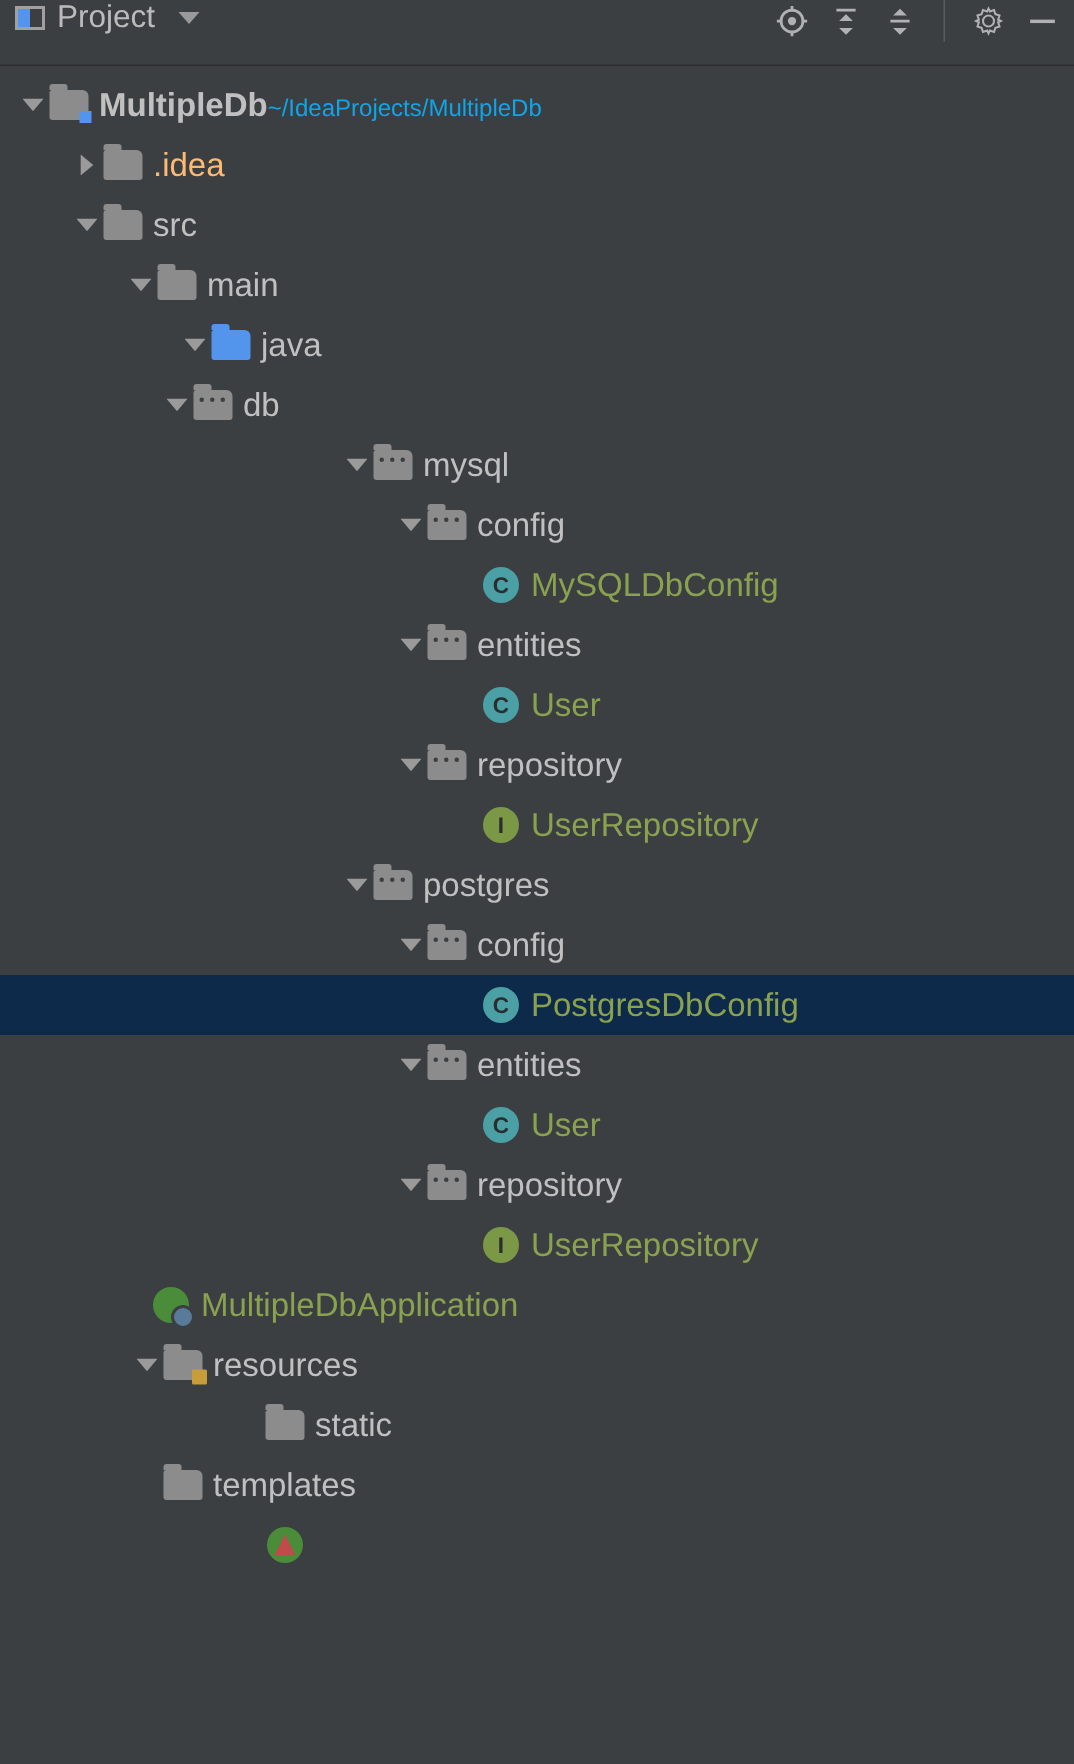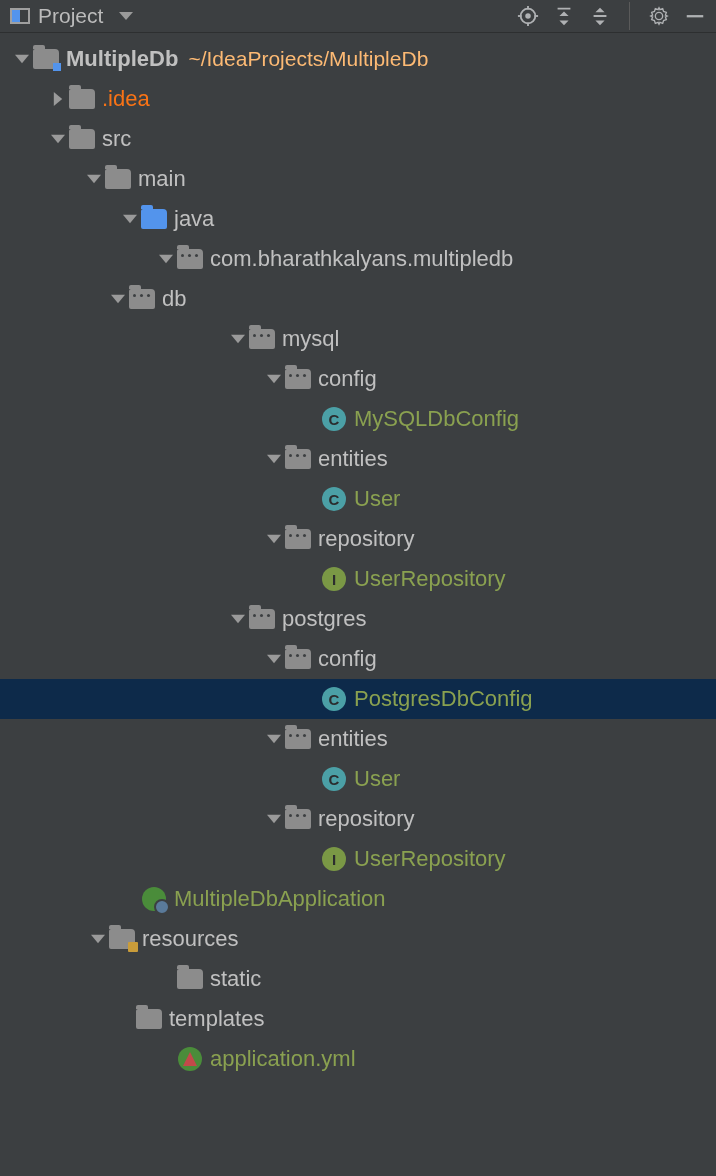--- a/index.html
+++ b/index.html
@@ -6,23 +6,23 @@
 body {
   width: 716px;
   height: 1176px;
   background: #3c3f41;
   font-family: -apple-system, "Segoe UI", sans-serif;
   font-size: 22px;
   color: #bbbbbb;
   overflow: hidden;
 }
 .toolbar {
-  height: 33px;
+  height: 44px;
   display: flex;
-  align-items: center;
+  align-items: flex-start;
   padding: 0 10px;
   border-bottom: 1px solid #2d2f30;
 }
 .toolbar-left { display: flex; align-items: center; gap: 8px; }
 .toolbar-right { margin-left: auto; display: flex; align-items: center; gap: 14px; }
 .project-icon {
   width: 20px; height: 16px;
   border: 2px solid #a0a0a0;
   position: relative;
 }
@@ -128,24 +128,24 @@
 .yml-icon::before {
   content: "";
   position: absolute;
   left: 5px; top: 5px;
   width: 14px; height: 14px;
   background: #c24a4a;
   clip-path: polygon(50% 0, 100% 100%, 0 100%);
 }
 .label { color: #c0c0c0; }
 .label.bold { font-weight: bold; }
-.label.dim { color: #fdba74; font-size: 21px; }
-.label.yellow { color: #f97316; }
+.label.dim { color: #0ea5e9; font-size: 16px; }
+.label.yellow { color: #fdba74; }
 .label.green { color: #8aa150; }
-.row-text { display: flex; align-items: baseline; gap: 10px; }
+.row-text { display: flex; align-items: baseline; }
 .divider { width: 1px; height: 28px; background: #5a5a5a; margin: 0 4px; }
 </style>
 </head>
 <body>
 
 <div class="toolbar">
   <div class="toolbar-left">
     <span class="project-icon"></span>
     <span class="toolbar-title">Project</span>
     <span class="dropdown-arrow"></span>
@@ -234,226 +234,214 @@
         <svg viewBox="0 0 10 10">
           <path d="M0 2l5 6 5-6z"></path>
         </svg>
       </span>
     <span class="node-icon">
         <span class="folder blue"></span>
       </span>
     <span class="label">java</span>
   </div>
 
+
+  <div class="tree-row" style="padding-left:108px">
+    <span class="arrow">
+        <svg viewBox="0 0 10 10">
+          <path d="M0 2l5 6 5-6z"></path>
+        </svg>
+      </span>
+    <span class="node-icon">
+        <span class="folder pkg"></span>
+      </span>
+    <span class="label">db</span>
+  </div>
+
+  <div class="tree-row" style="padding-left:228px">
+    <span class="arrow">
+        <svg viewBox="0 0 10 10">
+          <path d="M0 2l5 6 5-6z"></path>
+        </svg>
+      </span>
+    <span class="node-icon">
+        <span class="folder pkg"></span>
+      </span>
+    <span class="label">mysql</span>
+  </div>
+
+  <div class="tree-row" style="padding-left:264px">
+    <span class="arrow">
+        <svg viewBox="0 0 10 10">
+          <path d="M0 2l5 6 5-6z"></path>
+        </svg>
+      </span>
+    <span class="node-icon">
+        <span class="folder pkg"></span>
+      </span>
+    <span class="label">config</span>
+  </div>
+
+  <div class="tree-row" style="padding-left:300px">
+    <span class="arrow spacer"></span>
+    <span class="node-icon">
+        <span class="class-icon">C</span>
+      </span>
+    <span class="label green">MySQLDbConfig</span>
+  </div>
+
+  <div class="tree-row" style="padding-left:264px">
+    <span class="arrow">
+        <svg viewBox="0 0 10 10">
+          <path d="M0 2l5 6 5-6z"></path>
+        </svg>
+      </span>
+    <span class="node-icon">
+        <span class="folder pkg"></span>
+      </span>
+    <span class="label">entities</span>
+  </div>
+
+  <div class="tree-row" style="padding-left:300px">
+    <span class="arrow spacer"></span>
+    <span class="node-icon">
+        <span class="class-icon">C</span>
+      </span>
+    <span class="label green">User</span>
+  </div>
+
+  <div class="tree-row" style="padding-left:264px">
+    <span class="arrow">
+        <svg viewBox="0 0 10 10">
+          <path d="M0 2l5 6 5-6z"></path>
+        </svg>
+      </span>
+    <span class="node-icon">
+        <span class="folder pkg"></span>
+      </span>
+    <span class="label">repository</span>
+  </div>
+
+  <div class="tree-row" style="padding-left:300px">
+    <span class="arrow spacer"></span>
+    <span class="node-icon">
+        <span class="class-icon interface">I</span>
+      </span>
+    <span class="label green">UserRepository</span>
+  </div>
+
+  <div class="tree-row" style="padding-left:228px">
+    <span class="arrow">
+        <svg viewBox="0 0 10 10">
+          <path d="M0 2l5 6 5-6z"></path>
+        </svg>
+      </span>
+    <span class="node-icon">
+        <span class="folder pkg"></span>
+      </span>
+    <span class="label">postgres</span>
+  </div>
+
+  <div class="tree-row" style="padding-left:264px">
+    <span class="arrow">
+        <svg viewBox="0 0 10 10">
+          <path d="M0 2l5 6 5-6z"></path>
+        </svg>
+      </span>
+    <span class="node-icon">
+        <span class="folder pkg"></span>
+      </span>
+    <span class="label">config</span>
+  </div>
+
+  <div class="tree-row selected" style="padding-left:300px">
+    <span class="arrow spacer"></span>
+    <span class="node-icon">
+        <span class="class-icon">C</span>
+      </span>
+    <span class="label green">PostgresDbConfig</span>
+  </div>
+
+  <div class="tree-row" style="padding-left:264px">
+    <span class="arrow">
+        <svg viewBox="0 0 10 10">
+          <path d="M0 2l5 6 5-6z"></path>
+        </svg>
+      </span>
+    <span class="node-icon">
+        <span class="folder pkg"></span>
+      </span>
+    <span class="label">entities</span>
+  </div>
+
+  <div class="tree-row" style="padding-left:300px">
+    <span class="arrow spacer"></span>
+    <span class="node-icon">
+        <span class="class-icon">C</span>
+      </span>
+    <span class="label green">User</span>
+  </div>
+
+  <div class="tree-row" style="padding-left:264px">
+    <span class="arrow">
+        <svg viewBox="0 0 10 10">
+          <path d="M0 2l5 6 5-6z"></path>
+        </svg>
+      </span>
+    <span class="node-icon">
+        <span class="folder pkg"></span>
+      </span>
+    <span class="label">repository</span>
+  </div>
+
+  <div class="tree-row" style="padding-left:300px">
+    <span class="arrow spacer"></span>
+    <span class="node-icon">
+        <span class="class-icon interface">I</span>
+      </span>
+    <span class="label green">UserRepository</span>
+  </div>
+
+  <div class="tree-row" style="padding-left:80px">
+    <span class="arrow spacer"></span>
+    <span class="node-icon">
+        <span class="spring-icon"></span>
+      </span>
+    <span class="label green">MultipleDbApplication</span>
+  </div>
+
+  <div class="tree-row" style="padding-left:88px">
+    <span class="arrow">
+        <svg viewBox="0 0 10 10">
+          <path d="M0 2l5 6 5-6z"></path>
+        </svg>
+      </span>
+    <span class="node-icon">
+        <span class="folder resources"></span>
+      </span>
+    <span class="label">resources</span>
+  </div>
+
   <div class="tree-row" style="padding-left:156px">
-    <span class="arrow">
-        <svg viewBox="0 0 10 10">
-          <path d="M0 2l5 6 5-6z"></path>
-        </svg>
-      </span>
-    <span class="node-icon">
-        <span class="folder pkg"></span>
-      </span>
-    <span class="label">com.bharathkalyans.multipledb</span>
-  </div>
-
-  <div class="tree-row" style="padding-left:108px">
-    <span class="arrow">
-        <svg viewBox="0 0 10 10">
-          <path d="M0 2l5 6 5-6z"></path>
-        </svg>
-      </span>
-    <span class="node-icon">
-        <span class="folder pkg"></span>
-      </span>
-    <span class="label">db</span>
-  </div>
-
-  <div class="tree-row" style="padding-left:228px">
-    <span class="arrow">
-        <svg viewBox="0 0 10 10">
-          <path d="M0 2l5 6 5-6z"></path>
-        </svg>
-      </span>
-    <span class="node-icon">
-        <span class="folder pkg"></span>
-      </span>
-    <span class="label">mysql</span>
-  </div>
-
-  <div class="tree-row" style="padding-left:264px">
-    <span class="arrow">
-        <svg viewBox="0 0 10 10">
-          <path d="M0 2l5 6 5-6z"></path>
-        </svg>
-      </span>
-    <span class="node-icon">
-        <span class="folder pkg"></span>
-      </span>
-    <span class="label">config</span>
-  </div>
-
-  <div class="tree-row" style="padding-left:300px">
-    <span class="arrow spacer"></span>
-    <span class="node-icon">
-        <span class="class-icon">C</span>
-      </span>
-    <span class="label green">MySQLDbConfig</span>
-  </div>
-
-  <div class="tree-row" style="padding-left:264px">
-    <span class="arrow">
-        <svg viewBox="0 0 10 10">
-          <path d="M0 2l5 6 5-6z"></path>
-        </svg>
-      </span>
-    <span class="node-icon">
-        <span class="folder pkg"></span>
-      </span>
-    <span class="label">entities</span>
-  </div>
-
-  <div class="tree-row" style="padding-left:300px">
-    <span class="arrow spacer"></span>
-    <span class="node-icon">
-        <span class="class-icon">C</span>
-      </span>
-    <span class="label green">User</span>
-  </div>
-
-  <div class="tree-row" style="padding-left:264px">
-    <span class="arrow">
-        <svg viewBox="0 0 10 10">
-          <path d="M0 2l5 6 5-6z"></path>
-        </svg>
-      </span>
-    <span class="node-icon">
-        <span class="folder pkg"></span>
-      </span>
-    <span class="label">repository</span>
-  </div>
-
-  <div class="tree-row" style="padding-left:300px">
-    <span class="arrow spacer"></span>
-    <span class="node-icon">
-        <span class="class-icon interface">I</span>
-      </span>
-    <span class="label green">UserRepository</span>
-  </div>
-
-  <div class="tree-row" style="padding-left:228px">
-    <span class="arrow">
-        <svg viewBox="0 0 10 10">
-          <path d="M0 2l5 6 5-6z"></path>
-        </svg>
-      </span>
-    <span class="node-icon">
-        <span class="folder pkg"></span>
-      </span>
-    <span class="label">postgres</span>
-  </div>
-
-  <div class="tree-row" style="padding-left:264px">
-    <span class="arrow">
-        <svg viewBox="0 0 10 10">
-          <path d="M0 2l5 6 5-6z"></path>
-        </svg>
-      </span>
-    <span class="node-icon">
-        <span class="folder pkg"></span>
-      </span>
-    <span class="label">config</span>
-  </div>
-
-  <div class="tree-row selected" style="padding-left:300px">
-    <span class="arrow spacer"></span>
-    <span class="node-icon">
-        <span class="class-icon">C</span>
-      </span>
-    <span class="label green">PostgresDbConfig</span>
-  </div>
-
-  <div class="tree-row" style="padding-left:264px">
-    <span class="arrow">
-        <svg viewBox="0 0 10 10">
-          <path d="M0 2l5 6 5-6z"></path>
-        </svg>
-      </span>
-    <span class="node-icon">
-        <span class="folder pkg"></span>
-      </span>
-    <span class="label">entities</span>
-  </div>
-
-  <div class="tree-row" style="padding-left:300px">
-    <span class="arrow spacer"></span>
-    <span class="node-icon">
-        <span class="class-icon">C</span>
-      </span>
-    <span class="label green">User</span>
-  </div>
-
-  <div class="tree-row" style="padding-left:264px">
-    <span class="arrow">
-        <svg viewBox="0 0 10 10">
-          <path d="M0 2l5 6 5-6z"></path>
-        </svg>
-      </span>
-    <span class="node-icon">
-        <span class="folder pkg"></span>
-      </span>
-    <span class="label">repository</span>
-  </div>
-
-  <div class="tree-row" style="padding-left:300px">
-    <span class="arrow spacer"></span>
-    <span class="node-icon">
-        <span class="class-icon interface">I</span>
-      </span>
-    <span class="label green">UserRepository</span>
-  </div>
-
-  <div class="tree-row" style="padding-left:120px">
-    <span class="arrow spacer"></span>
-    <span class="node-icon">
-        <span class="spring-icon"></span>
-      </span>
-    <span class="label green">MultipleDbApplication</span>
+    <span class="arrow spacer"></span>
+    <span class="node-icon">
+        <span class="folder"></span>
+      </span>
+    <span class="label">static</span>
   </div>
 
   <div class="tree-row" style="padding-left:88px">
-    <span class="arrow">
-        <svg viewBox="0 0 10 10">
-          <path d="M0 2l5 6 5-6z"></path>
-        </svg>
-      </span>
-    <span class="node-icon">
-        <span class="folder resources"></span>
-      </span>
-    <span class="label">resources</span>
+    <span class="arrow spacer"></span>
+    <span class="node-icon">
+        <span class="folder"></span>
+      </span>
+    <span class="label">templates</span>
   </div>
 
   <div class="tree-row" style="padding-left:156px">
     <span class="arrow spacer"></span>
     <span class="node-icon">
-        <span class="folder"></span>
-      </span>
-    <span class="label">static</span>
-  </div>
-
-  <div class="tree-row" style="padding-left:115px">
-    <span class="arrow spacer"></span>
-    <span class="node-icon">
-        <span class="folder"></span>
-      </span>
-    <span class="label">templates</span>
-  </div>
-
-  <div class="tree-row" style="padding-left:156px">
-    <span class="arrow spacer"></span>
-    <span class="node-icon">
         <span class="yml-icon"></span>
       </span>
-    <span class="label green">application.yml</span>
   </div>
 
 
 </div>
 
 </body></html>

